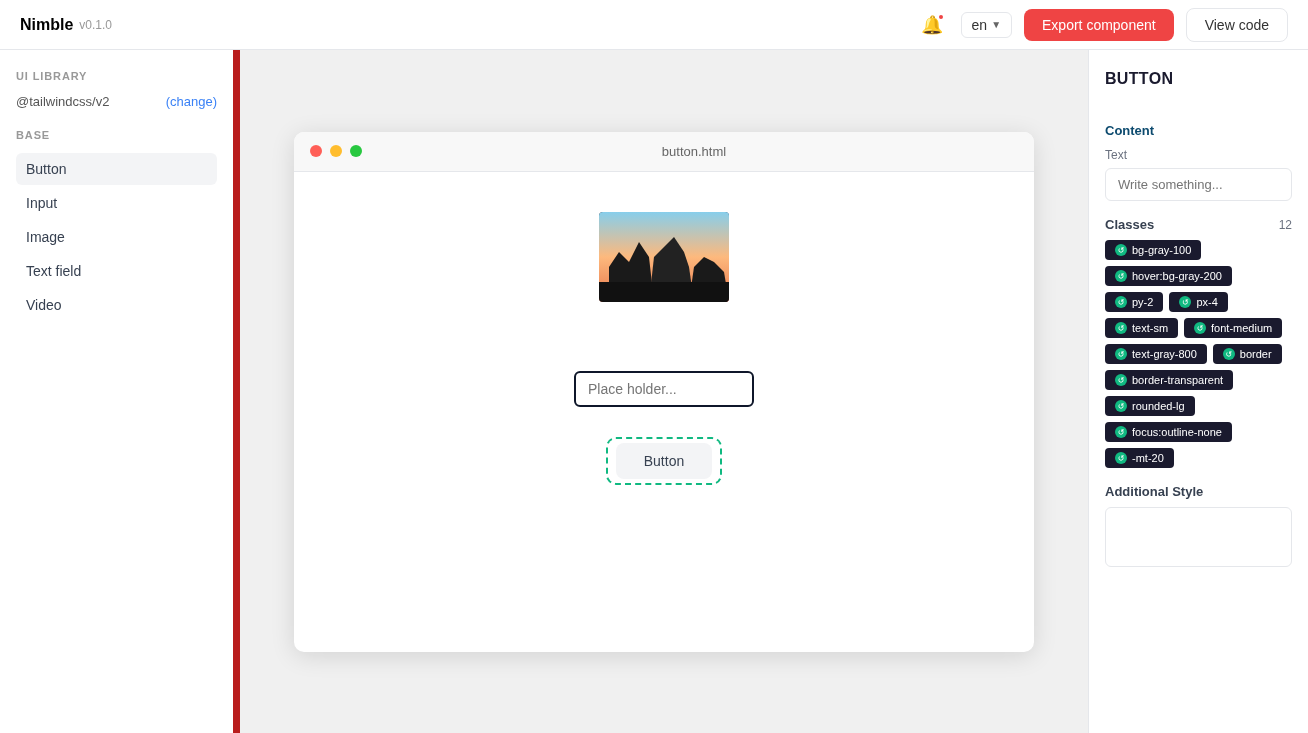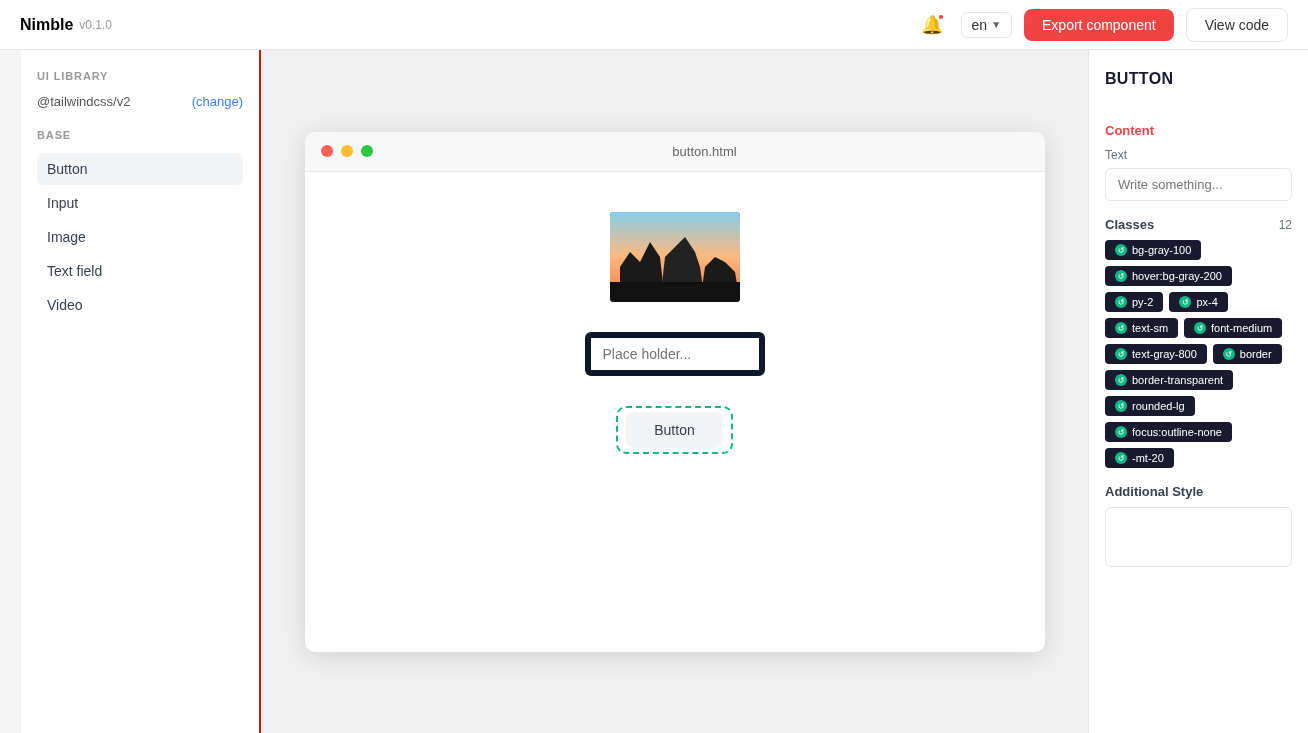--- a/index.html
+++ b/index.html
@@ -37,22 +37,22 @@
     .view-code-btn {
       background: none; border: 1px solid #e5e7eb; border-radius: 8px;
       padding: 8px 18px; font-size: 14px; font-weight: 500; cursor: pointer; color: #333;
     }
 
     
     .main { display: flex; flex: 1; overflow: hidden; }
 
     
     .sidebar {
-      width: 240px; background: #fff; border-right: 2px solid #b91c1c;
-      padding: 20px 16px; flex-shrink: 0; overflow-y: auto; margin-left: 21px;
+      width: 240px; background: #fff; border-right: 7px solid #b91c1c;
+      padding: 20px 16px; flex-shrink: 0; overflow-y: auto;
     }
     .sidebar-section-title {
       font-size: 11px; font-weight: 700; color: #999; letter-spacing: 0.08em;
       margin-bottom: 12px; text-transform: uppercase;
     }
     .sidebar-framework {
       font-size: 13px; color: #555; margin-bottom: 20px; display: flex; gap: 6px; align-items: center; justify-content: space-between;
     }
     .sidebar-framework .change-link { color: #3b82f6; cursor: pointer; text-decoration: none; }
     .sidebar-nav-item {
@@ -85,39 +85,40 @@
     .browser-content {
       display: flex; flex-direction: column; align-items: center;
       padding: 40px 20px 40px; gap: 30px;
     }
     .preview-image {
       width: 130px; height: 90px;
       background: linear-gradient(135deg, #1a1a2e 0%, #16213e 30%, #0f3460 60%, #e94560 100%);
       border-radius: 4px; overflow: hidden; position: relative;
     }
     .preview-input {
-      width: 180px; padding: 8px 12px; border: 6px solid #0f172a;
+      width: 180px; padding: 8px 12px; border: 2px solid #0f172a;
       border-radius: 6px; font-size: 14px; color: #9ca3af; background: #fff;
       outline: none;
+      margin-top: 39px;
     }
     .preview-button-wrapper {
       border: 2px dashed #10b981; border-radius: 10px; padding: 4px 8px;
     }
     .preview-button {
       background: #f3f4f6; color: #374151; border: none; border-radius: 8px;
       padding: 10px 28px; font-size: 14px; cursor: pointer; font-weight: 500;
     }
 
     
     .right-panel {
       width: 220px; background: #fff; border-left: 1px solid #e5e7eb;
       padding: 20px 16px; flex-shrink: 0; overflow-y: auto;
     }
     .panel-title { font-size: 16px; font-weight: 700; color: #1a1a2e; margin-bottom: 20px; letter-spacing: 0.02em; }
-    .panel-section-title { font-size: 13px; font-weight: 600; color: #ef4444; margin-bottom: 10px; margin-top: 35px; }
+    .panel-section-title { font-size: 13px; font-weight: 600; color: #0c4a6e; margin-bottom: 10px; margin-top: 35px; }
     .panel-label { font-size: 12px; color: #6b7280; margin-bottom: 6px; }
     .panel-input {
       width: 100%; padding: 8px 12px; border: 1px solid #e5e7eb;
       border-radius: 6px; font-size: 13px; color: #9ca3af; background: #fff;
       outline: none; margin-bottom: 16px;
     }
     .panel-row {
       display: flex; align-items: center; justify-content: space-between; margin-bottom: 8px;
     }
     .classes-count { font-size: 13px; color: #374151; font-weight: 600; }

